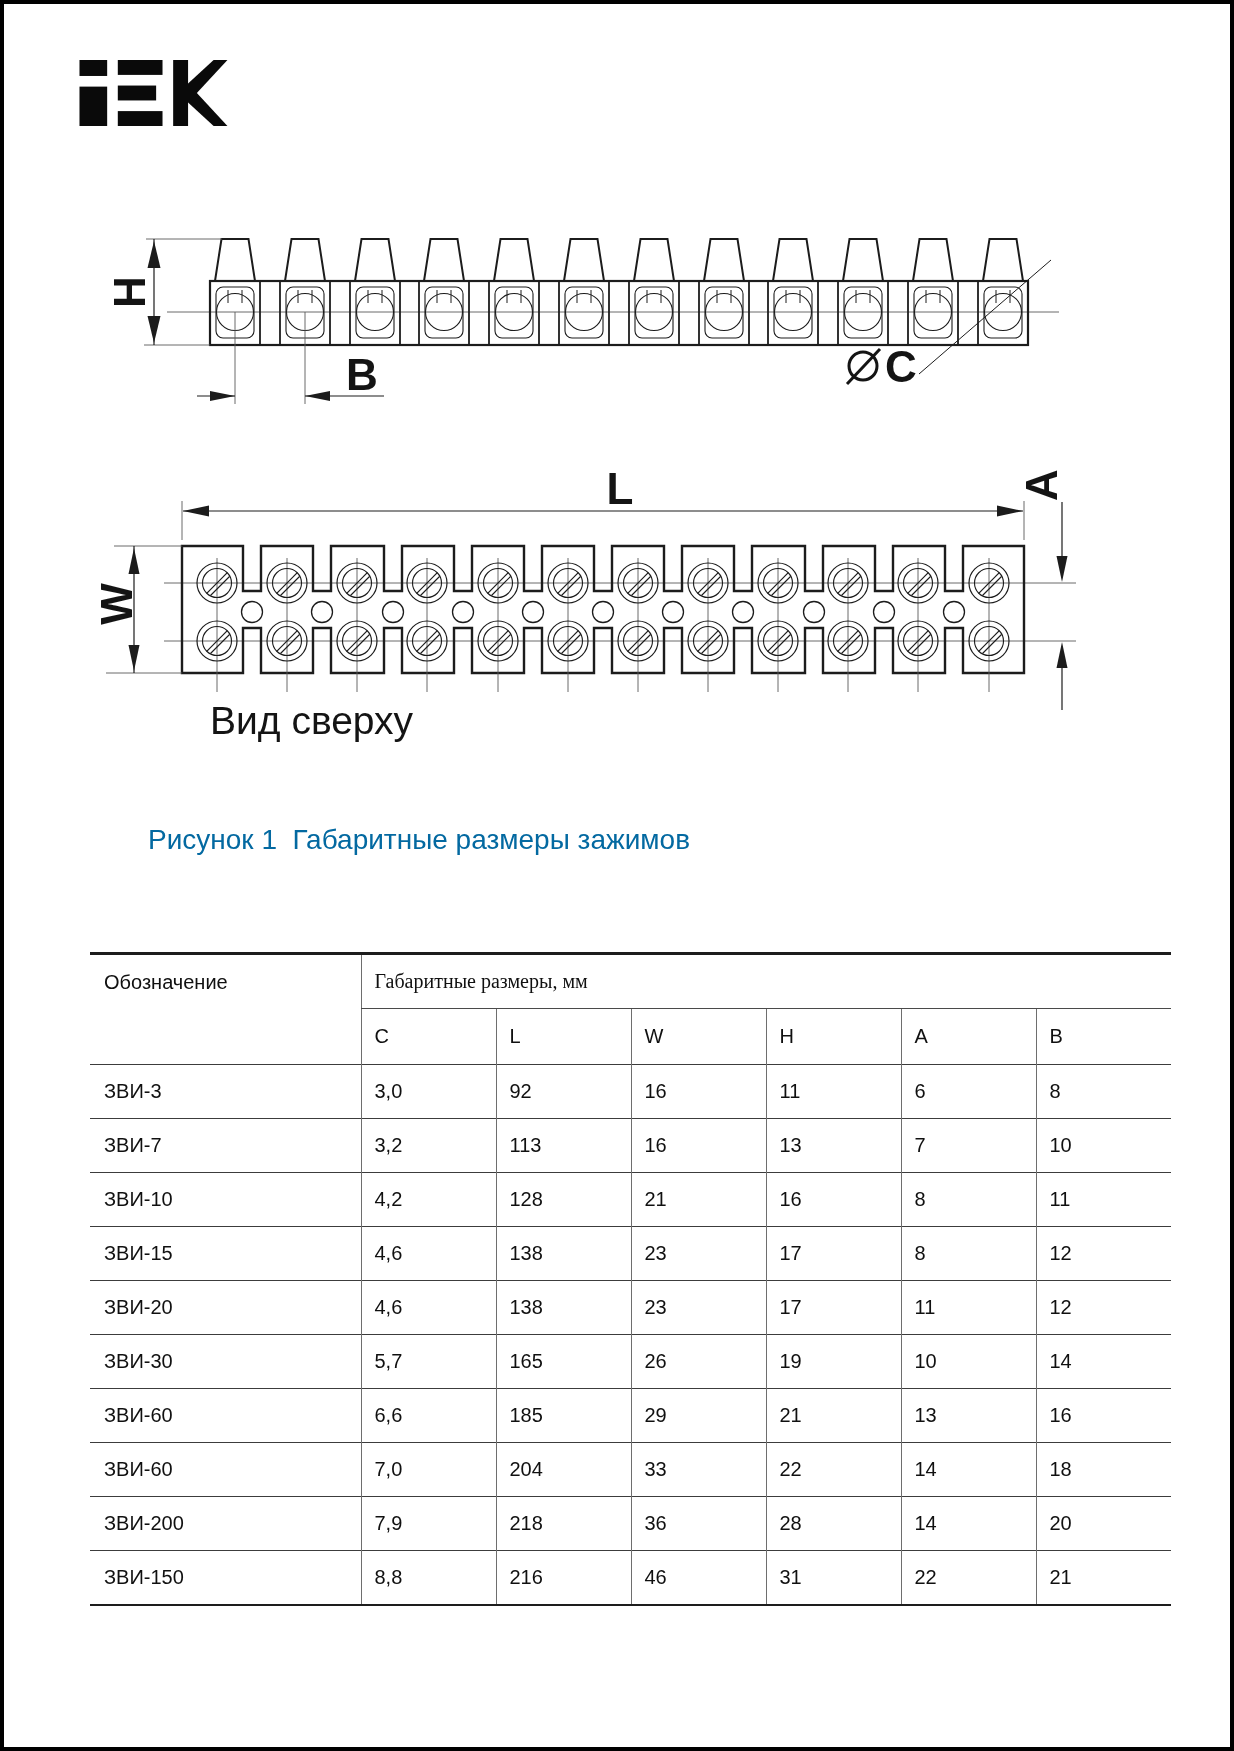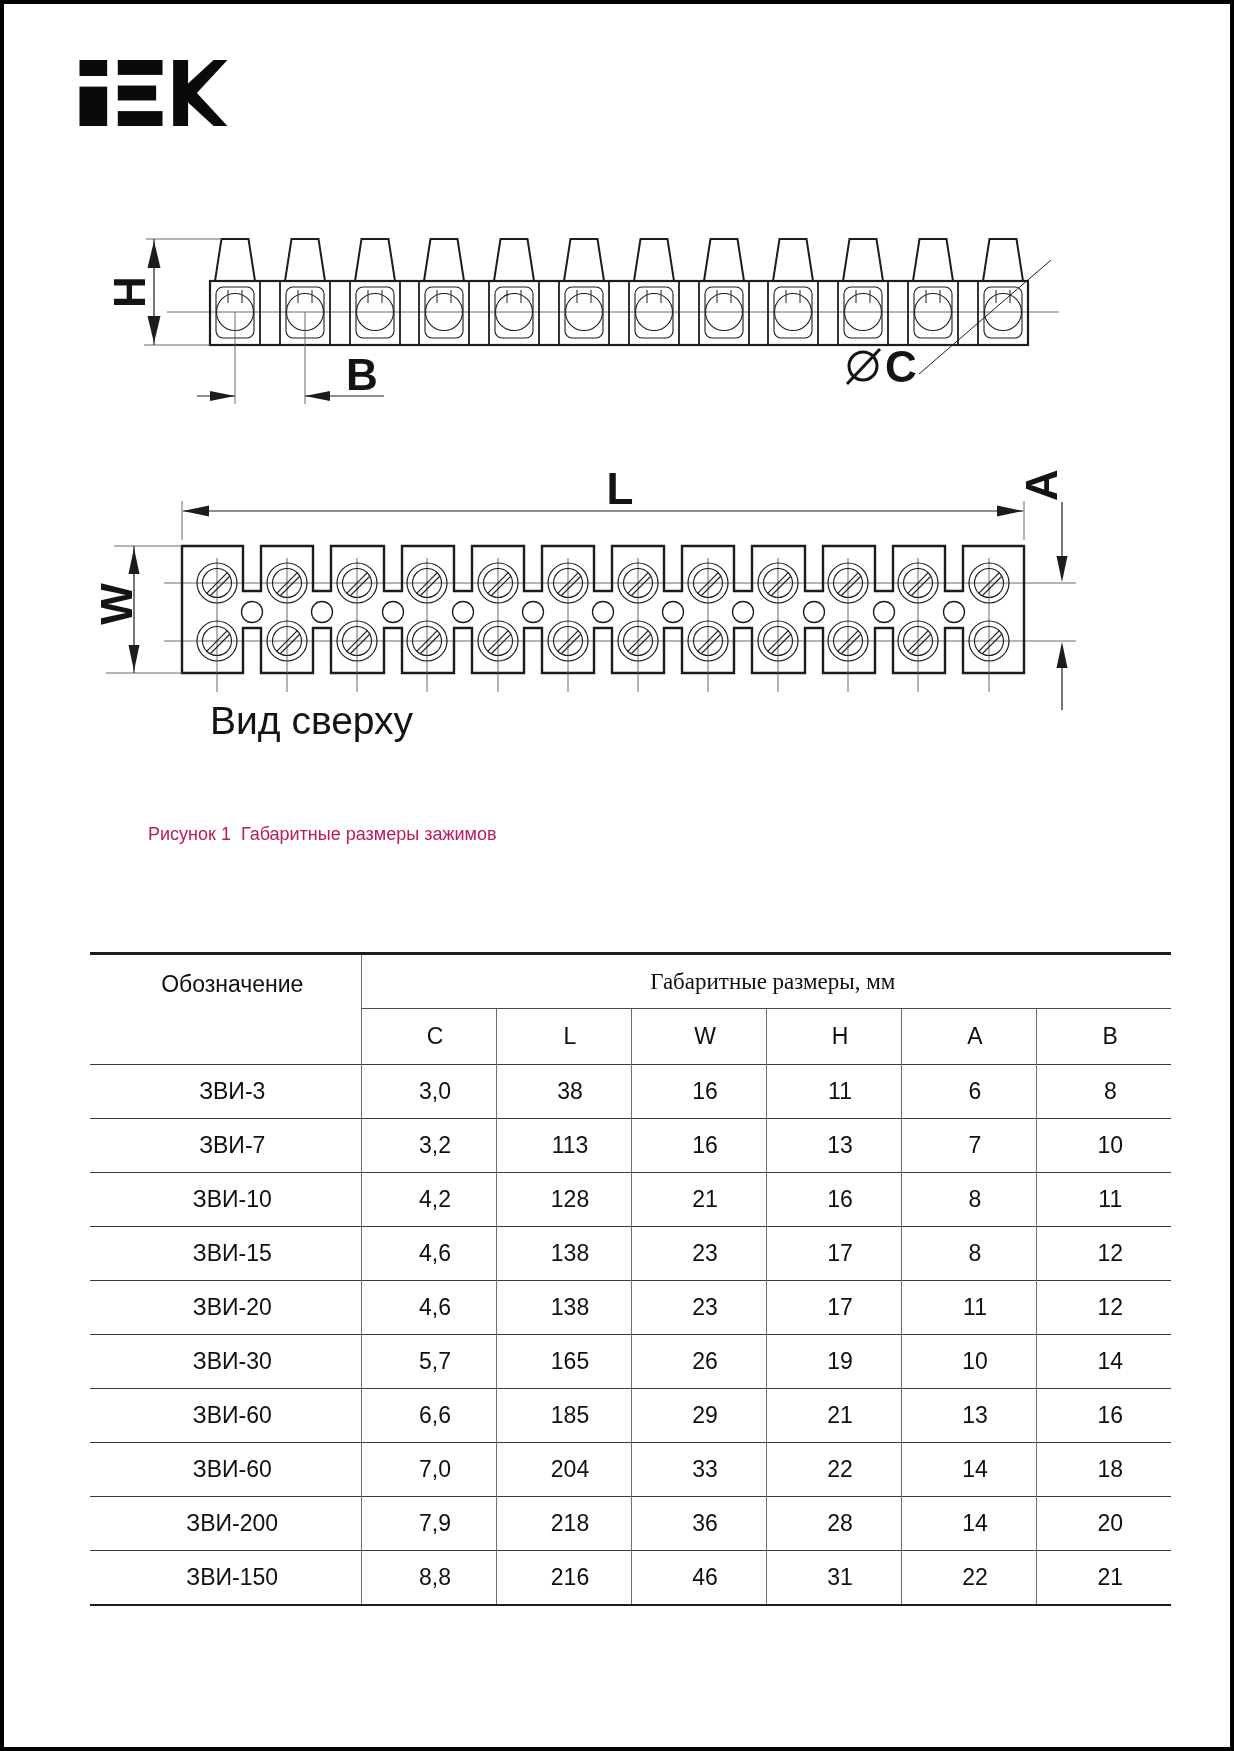--- a/index.html
+++ b/index.html
@@ -9,27 +9,27 @@
     background:#ffffff;
     border:4px solid #000;
     box-sizing:border-box;
     font-family:"Liberation Sans","DejaVu Sans",sans-serif;
     overflow:hidden;
   }
   .logo{position:absolute;left:75px;top:56px;width:150px;height:66px;}
   .drawing{position:absolute;left:0;top:0;width:1234px;height:900px;}
   .caption{
     position:absolute;left:144px;top:820px;
-    font-size:18px;color:#be185d;white-space:pre;
+    font-size:28px;color:#0369a1;white-space:pre;
   }
   .dim-table{
     position:absolute;left:86px;top:948px;width:1081px;
     border-collapse:collapse;table-layout:fixed;
     border-top:3px solid #1d1d1d;border-bottom:2px solid #1d1d1d;
-    font-size:23px;color:#101010;text-align:center;
+    font-size:20px;color:#101010;
   }
   .dim-table td{padding:0 0 0 13px;vertical-align:middle;}
   .dim-table tr.h1 td{height:53px;}
   .dim-table tr.h2 td{height:55px;}
   .dim-table tr.dr td{height:53px;border-top:1.6px solid #3c3c3c;}
   .dim-table td.vd{border-left:1.4px solid #6e6e6e;}
   .dim-table td.gh{border-bottom:1.4px solid #4a4a4a;font-family:Liberation Serif, serif;}
   .dim-table td.name{padding-left:14px;}
   .dim-table td.c1h{vertical-align:top;padding-top:16px;padding-left:14px;}
   
@@ -236,21 +236,21 @@
         <td class="vd">C</td>
         <td class="vd">L</td>
         <td class="vd">W</td>
         <td class="vd">H</td>
         <td class="vd">A</td>
         <td class="vd">B</td>
       </tr>
       <tr class="dr">
         <td class="name">ЗВИ-3</td>
         <td class="vd">3,0</td>
-        <td class="vd">38</td>
+        <td class="vd">92</td>
         <td class="vd">16</td>
         <td class="vd">11</td>
         <td class="vd">6</td>
         <td class="vd">8</td>
       </tr>
       <tr class="dr">
         <td class="name">ЗВИ-7</td>
         <td class="vd">3,2</td>
         <td class="vd">113</td>
         <td class="vd">16</td>

